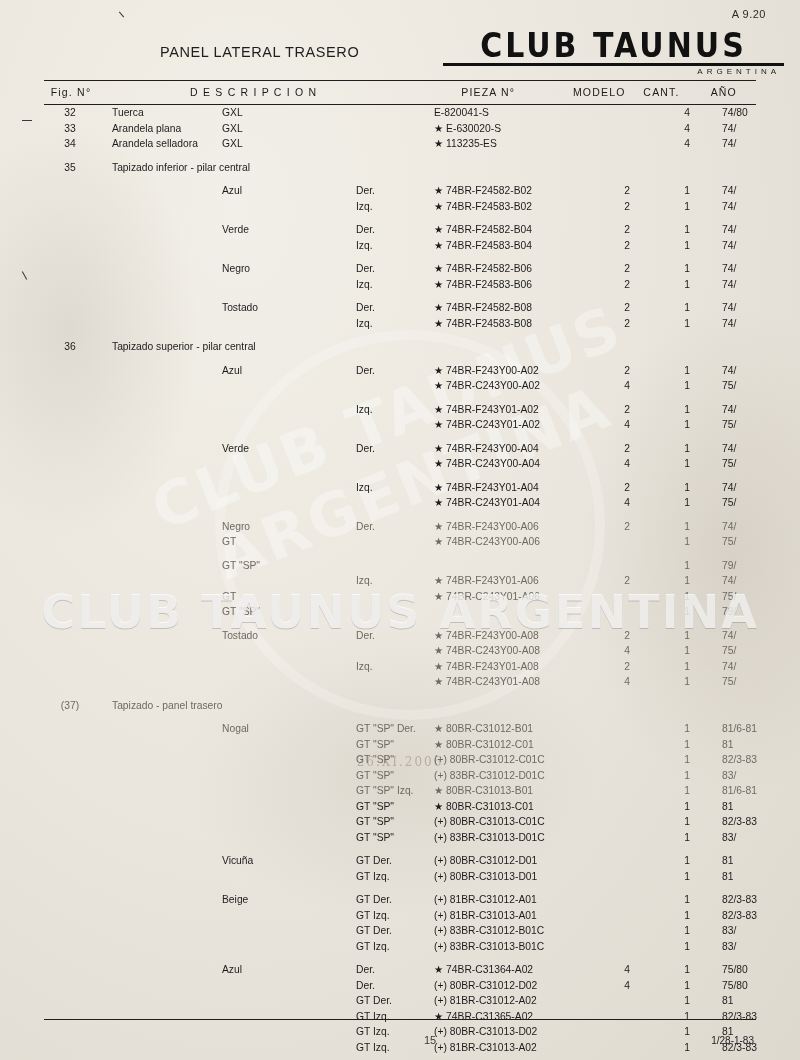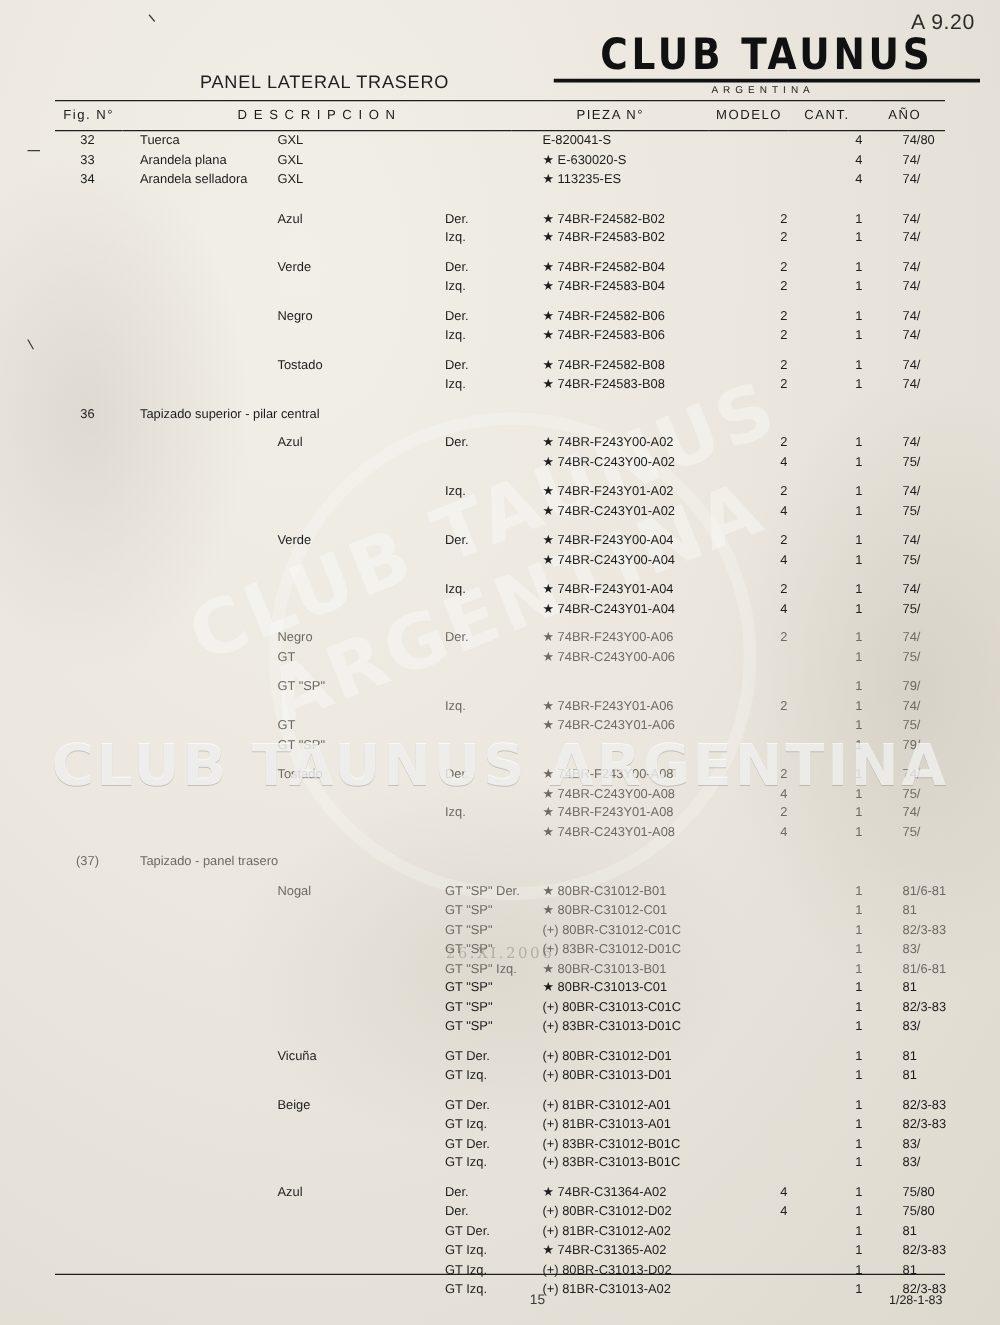--- a/index.html
+++ b/index.html
@@ -16,43 +16,43 @@
       radial-gradient(ellipse at 30% 20%, #f2efe8 0%, #ebe7de 45%, #ded9cf 100%);
   }
   
   .blotch{position:absolute;border-radius:50%;pointer-events:none;}
   .b1{left:-60px;top:120px;width:260px;height:420px;background:radial-gradient(ellipse,rgba(160,150,135,.20),rgba(160,150,135,0) 70%);}
   .b2{right:-80px;top:300px;width:300px;height:500px;background:radial-gradient(ellipse,rgba(150,140,125,.18),rgba(150,140,125,0) 70%);}
   .b3{left:180px;top:620px;width:420px;height:300px;background:radial-gradient(ellipse,rgba(150,142,128,.15),rgba(150,142,128,0) 70%);}
 
   
   .refcode{
-    position:absolute;right:20px;top:8px;
-    font-size:17px;letter-spacing:.5px;color:#2b2b2b;
+    position:absolute;right:34px;top:8px;
+    font-size:11px;letter-spacing:.5px;color:#2b2b2b;
   }
   
   .hdr-title{
     position:absolute;left:160px;top:44px;
-    font-size:14.5px;letter-spacing:.6px;color:#1e1e1e;margin-top:14px;
+    font-size:14.5px;letter-spacing:.6px;color:#1e1e1e;
   }
   .logo{
     position:absolute;right:14px;top:30px;width:345px;text-align:center;
   }
   .logo .lt{
     font-family:"DejaVu Sans", sans-serif;
     font-weight:bold;font-size:30px;letter-spacing:3px;color:#111;
     line-height:1;
     transform:scaleY(1.15);
     display:block;
   }
   .logo .lbar{
     height:3px;background:#111;margin:3px 2px 1px 2px;
   }
   .logo .lsub{
-    font-size:8px;letter-spacing:4px;color:#222;padding-right:6px;
+    font-size:8px;letter-spacing:4px;color:#222;text-align:right;padding-right:6px;
   }
 
   
   .wm{
     position:absolute;left:0;right:0;top:585px;text-align:center;
     font-family:"DejaVu Sans", sans-serif;font-weight:bold;
     font-size:46px;letter-spacing:2px;
     color:rgba(255,255,255,.72);
     text-shadow:0 1px 0 rgba(120,115,105,.35);
     pointer-events:none;
@@ -184,20 +184,30 @@
           <div class="cell cfig">34</div>
           <div class="cell cname">Arandela selladora</div>
           <div class="cell csub">GXL</div>
           <div class="cell cside"></div>
           <div class="cell cpieza">★ 113235-ES</div>
           <div class="cell cmod"></div>
           <div class="cell ccant">4</div>
           <div class="cell cano">74/</div>
         </div>
         <div class="gap"></div>
+        <div class="row">
+          <div class="cell cfig">35</div>
+          <div class="cell cname">Tapizado inferior - pilar central</div>
+          <div class="cell csub"></div>
+          <div class="cell cside"></div>
+          <div class="cell cpieza"></div>
+          <div class="cell cmod"></div>
+          <div class="cell ccant"></div>
+          <div class="cell cano"></div>
+        </div>
         <div class="gap"></div>
         <div class="row">
           <div class="cell cfig"></div>
           <div class="cell cname"></div>
           <div class="cell csub">Azul</div>
           <div class="cell cside">Der.</div>
           <div class="cell cpieza">★ 74BR-F24582-B02</div>
           <div class="cell cmod">2</div>
           <div class="cell ccant">1</div>
           <div class="cell cano">74/</div>

